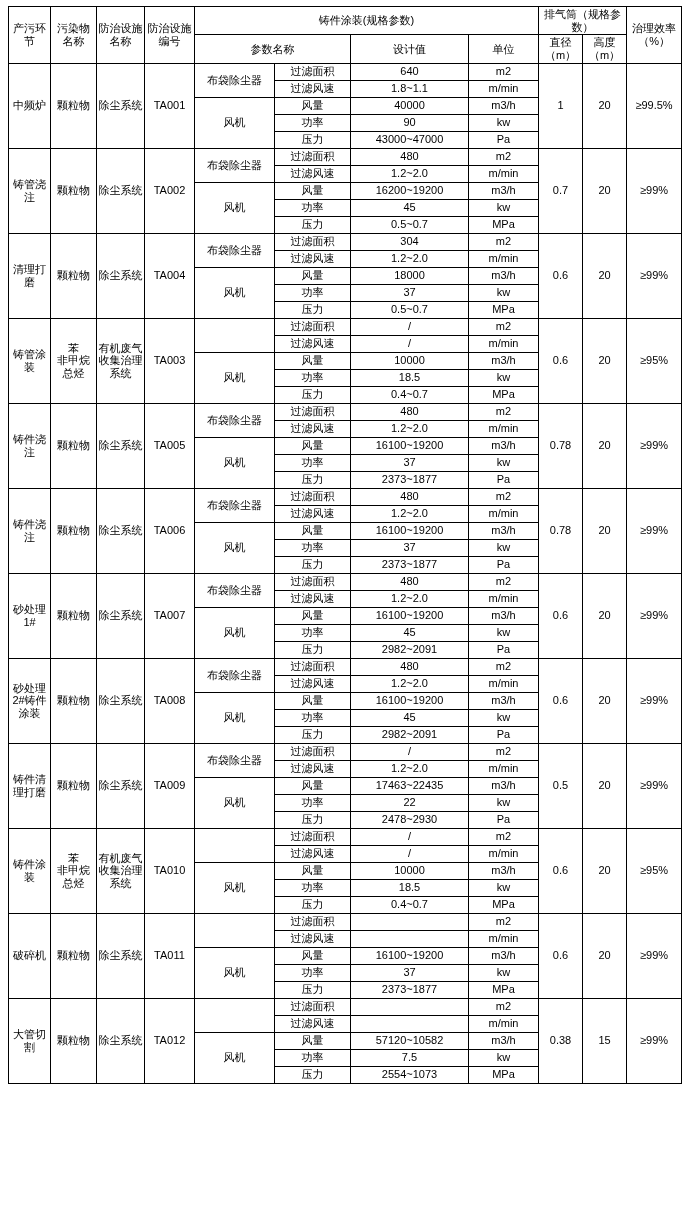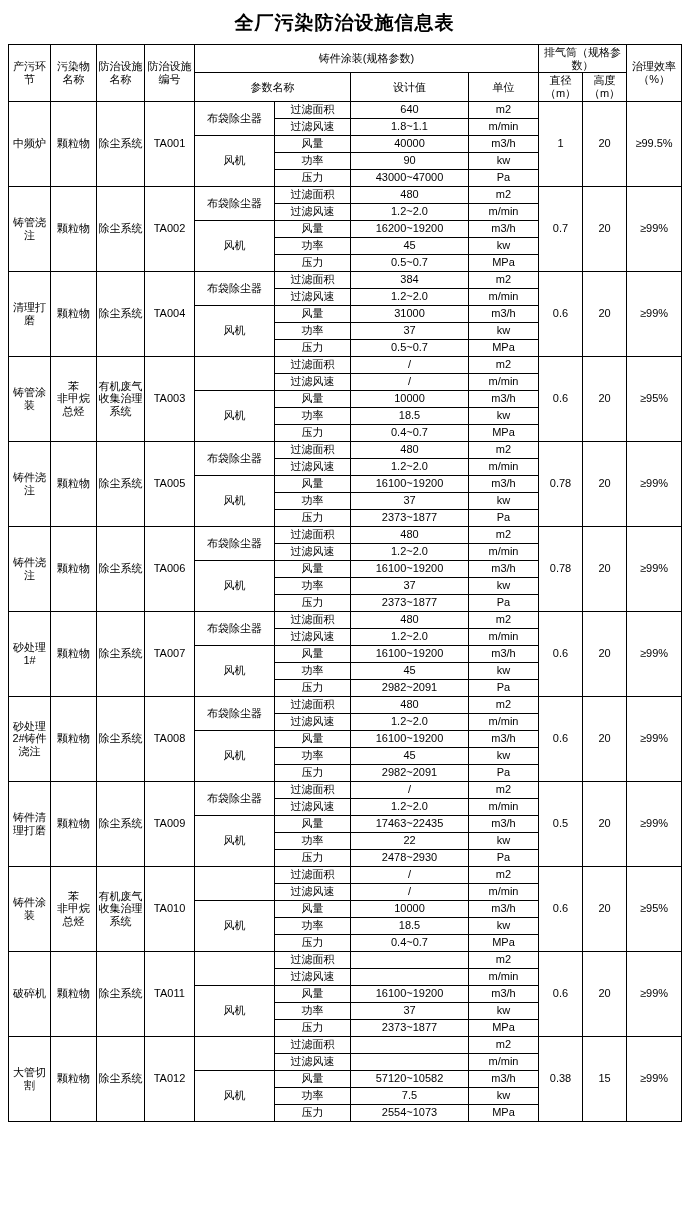--- a/index.html
+++ b/index.html
@@ -81,21 +81,20 @@
   col.c6 { width: 118px; }
   col.c7 { width: 70px; }
   col.c8 { width: 44px; }
   col.c9 { width: 44px; }
   col.c10 { width: 55px; }
 </style>
 </head>
 <body>
 
 <div id="sheet">
-  <div class="doc-title">全厂污染防治设施信息表</div>
 
   <table class="main">
     <colgroup>
       <col class="c0">
         <col class="c1">
         <col class="c2">
         <col class="c3">
       <col class="c4">
         <col class="c5">
         <col class="c6">
@@ -191,35 +190,35 @@
           <td class="numcell">0.5~0.7</td>
           <td class="unitcell">MPa</td>
         </tr>
         <tr class="row-h">
           <td rowspan="5" class="vcell">清理打磨</td>
           <td rowspan="5" class="vcell" style="white-space: pre-line;">颗粒物</td>
           <td rowspan="5" class="vcell">除尘系统</td>
           <td rowspan="5" class="code">TA004</td>
           <td rowspan="2" class="dev-name">布袋除尘器</td>
           <td class="param-name">过滤面积</td>
-          <td class="numcell">384</td>
+          <td class="numcell">304</td>
           <td class="unitcell">m2</td>
           <td rowspan="5" class="numcell">0.6</td>
           <td rowspan="5" class="numcell">20</td>
           <td rowspan="5" class="eff">≥99%</td>
         </tr>
         <tr class="row-h">
           <td class="param-name">过滤风速</td>
           <td class="numcell">1.2~2.0</td>
           <td class="unitcell">m/min</td>
         </tr>
         <tr class="row-h">
           <td rowspan="3" class="dev-name">风机</td>
           <td class="param-name">风量</td>
-          <td class="numcell">31000</td>
+          <td class="numcell">18000</td>
           <td class="unitcell">m3/h</td>
         </tr>
         <tr class="row-h">
           <td class="param-name">功率</td>
           <td class="numcell">37</td>
           <td class="unitcell">kw</td>
         </tr>
         <tr class="row-h">
           <td class="param-name">压力</td>
           <td class="numcell">0.5~0.7</td>
@@ -356,21 +355,21 @@
           <td class="param-name">功率</td>
           <td class="numcell">45</td>
           <td class="unitcell">kw</td>
         </tr>
         <tr class="row-h">
           <td class="param-name">压力</td>
           <td class="numcell">2982~2091</td>
           <td class="unitcell">Pa</td>
         </tr>
         <tr class="row-h">
-          <td rowspan="5" class="vcell">砂处理2#铸件浇注</td>
+          <td rowspan="5" class="vcell">砂处理2#铸件涂装</td>
           <td rowspan="5" class="vcell" style="white-space: pre-line;">颗粒物</td>
           <td rowspan="5" class="vcell">除尘系统</td>
           <td rowspan="5" class="code">TA008</td>
           <td rowspan="2" class="dev-name">布袋除尘器</td>
           <td class="param-name">过滤面积</td>
           <td class="numcell">480</td>
           <td class="unitcell">m2</td>
           <td rowspan="5" class="numcell">0.6</td>
           <td rowspan="5" class="numcell">20</td>
           <td rowspan="5" class="eff">≥99%</td>

